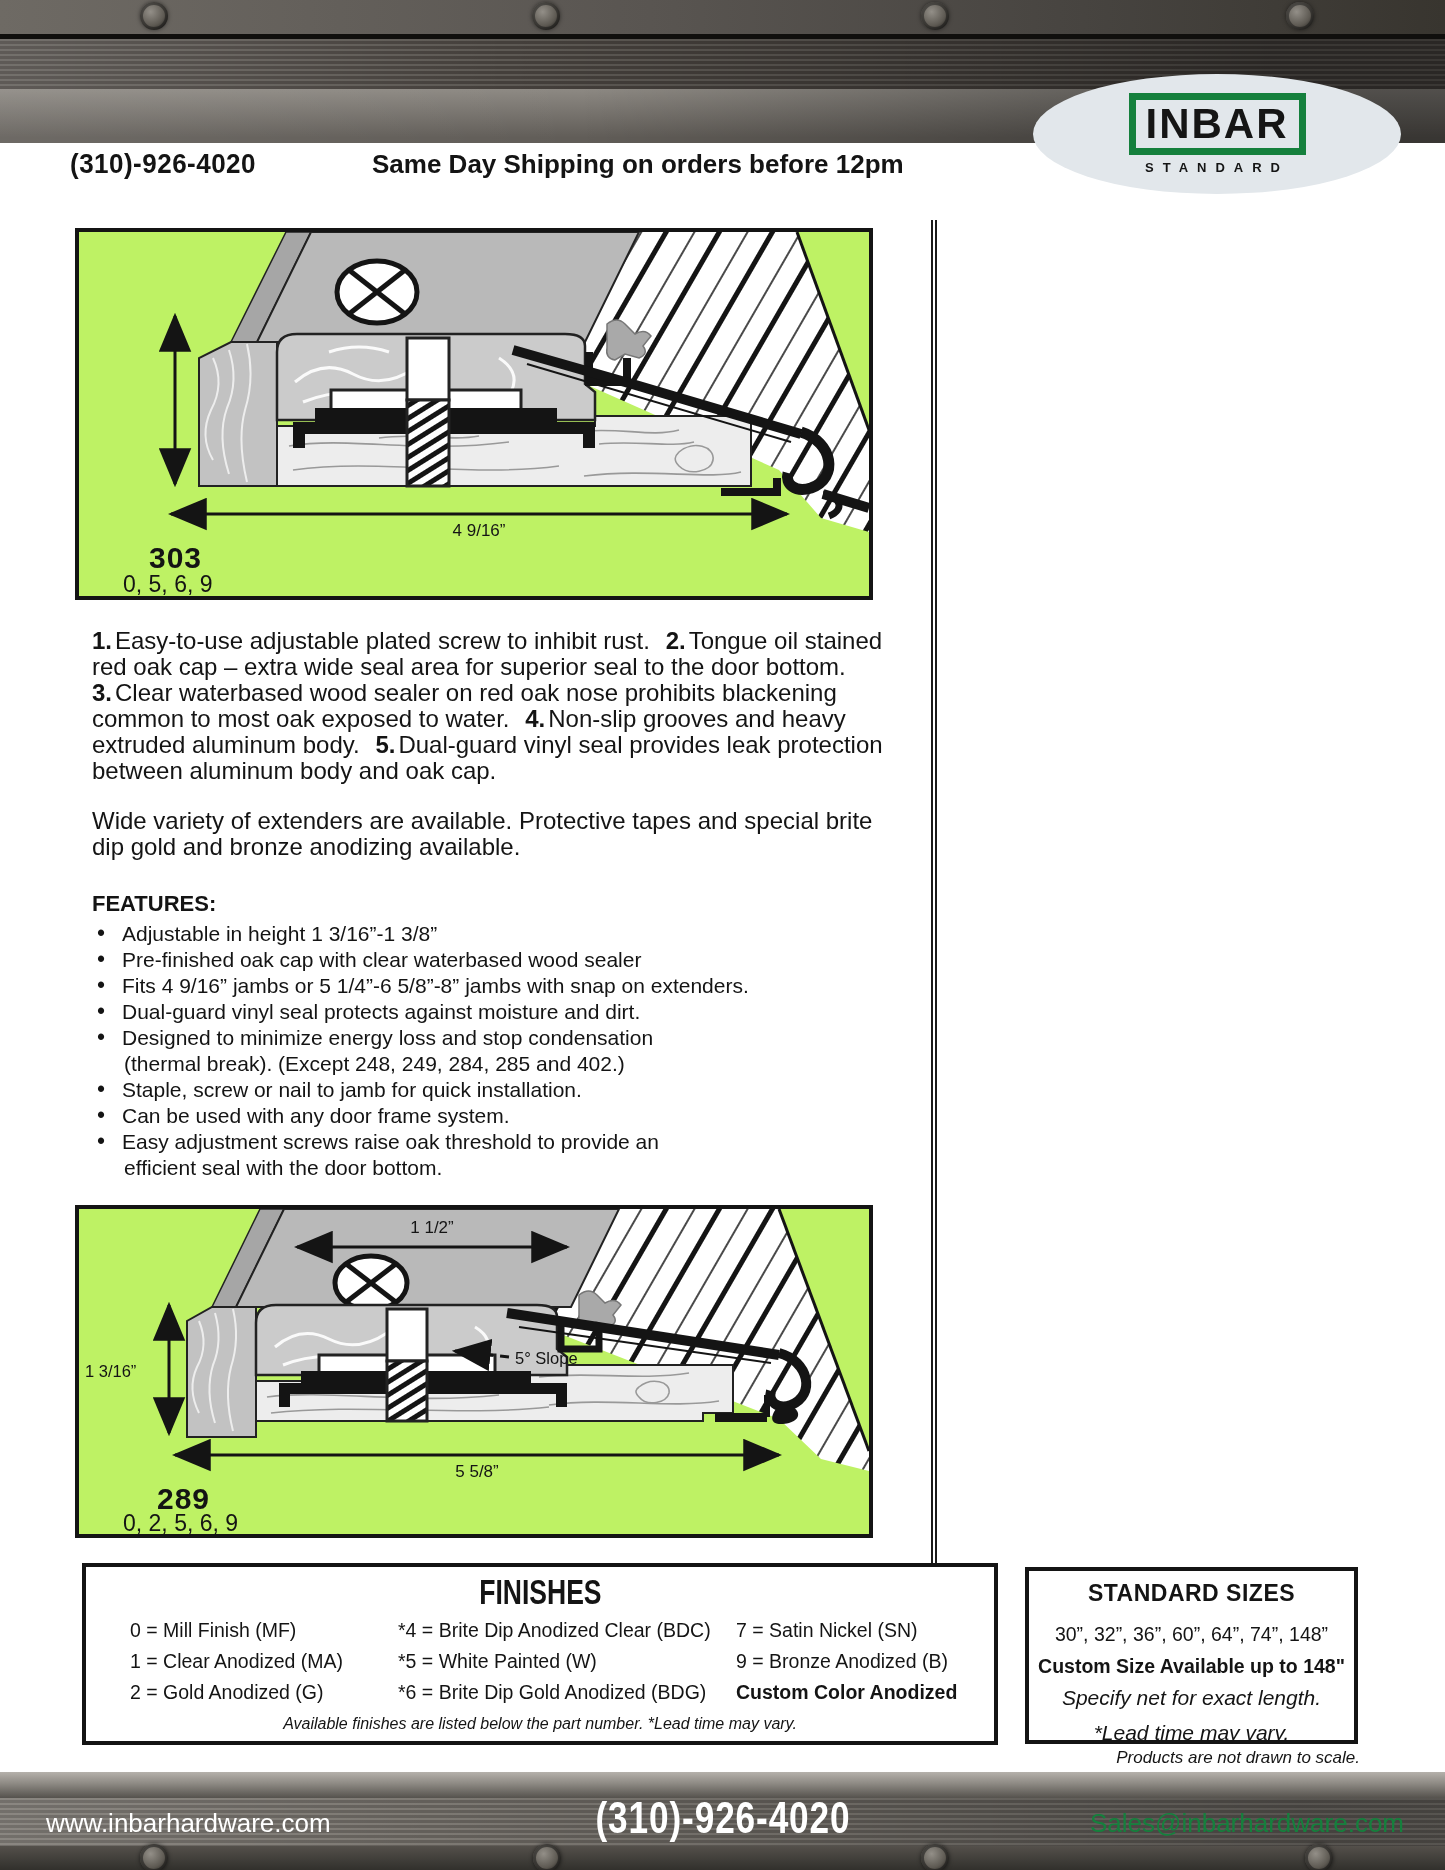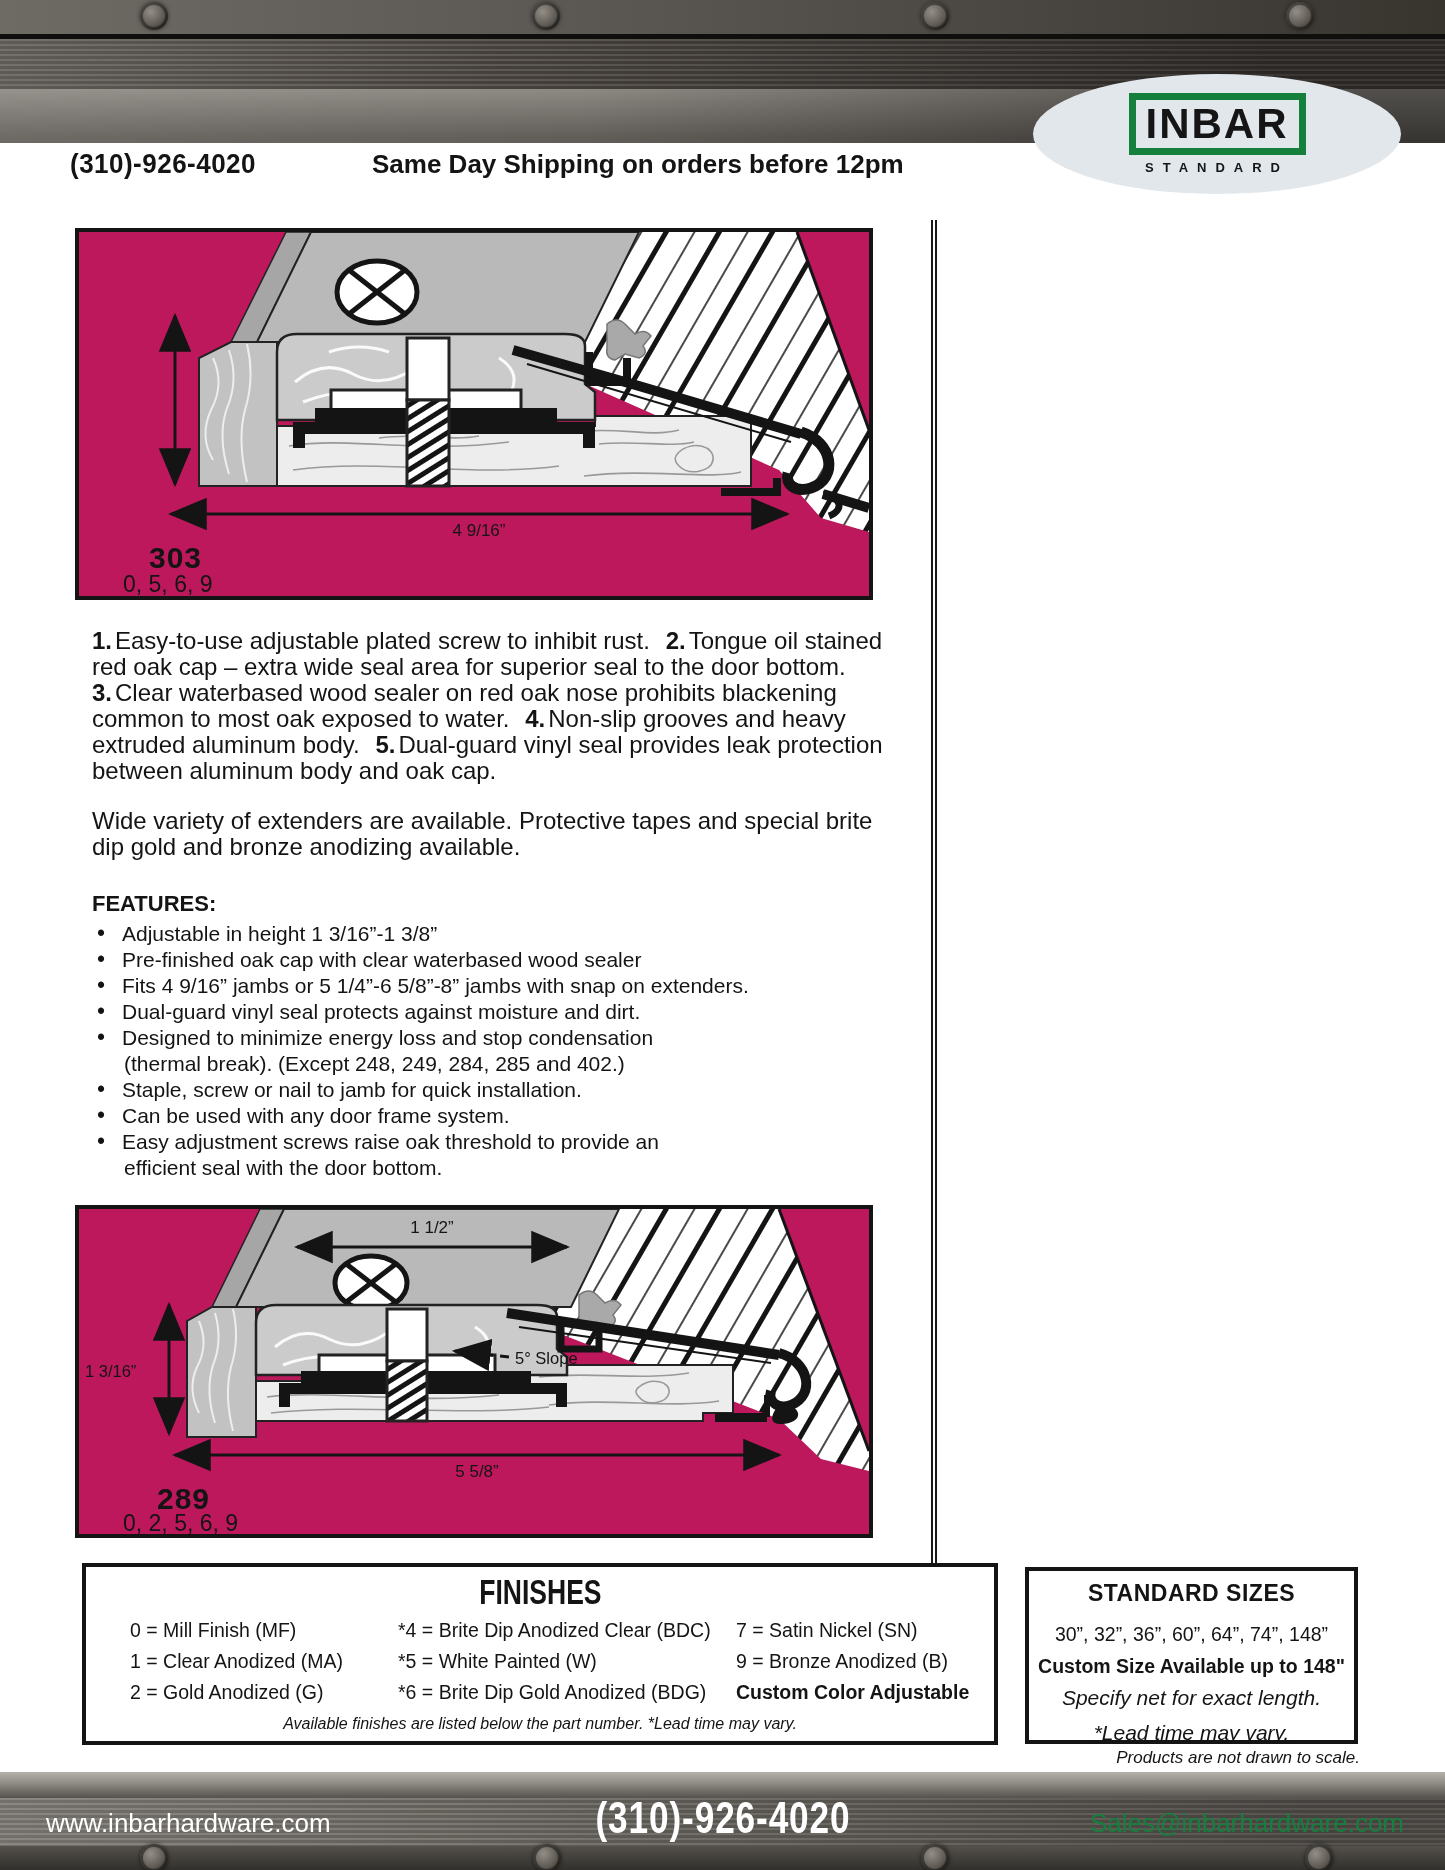--- a/index.html
+++ b/index.html
@@ -27,21 +27,21 @@
   .hdr-phone{position:absolute;left:70px;top:148px;font-size:28px;font-weight:bold;
        letter-spacing:.5px;transform:scaleX(.93);transform-origin:left;}
   .hdr-tagline{position:absolute;left:372px;top:149px;font-size:26px;font-weight:bold;}
   .logo-ellipse{position:absolute;left:1033px;top:74px;width:368px;height:120px;border-radius:50%;
        background:#e2e7eb;z-index:12;display:flex;flex-direction:column;align-items:center;justify-content:center;}
   .logo-box{border:7px solid #15803d;padding:0 10px;font-size:42px;font-weight:bold;
        letter-spacing:2px;line-height:1.12;color:#151515;}
   .logo-sub{margin-top:5px;font-size:13px;font-weight:bold;letter-spacing:9px;color:#151515;}
 
   
-  .diag{position:absolute;border:4px solid #141414;background:#be185d;box-sizing:border-box;}
+  .diag{position:absolute;border:4px solid #141414;background:#bef264;box-sizing:border-box;}
   #diag303{left:75px;top:228px;width:798px;height:372px;}
   #diag289{left:75px;top:1205px;width:798px;height:333px;}
   .diag svg{display:block;}
 
   .vrule{position:absolute;left:931px;top:220px;height:1345px;width:6px;
        border-left:2px solid #1a1a1a;border-right:2px solid #1a1a1a;box-sizing:border-box;}
 
   
   .desc{position:absolute;left:92px;top:628px;width:802px;font-size:24px;line-height:26px;}
   .desc p{margin:0 0 24px 0;}
@@ -311,21 +311,21 @@
       <div>2 = Gold Anodized (G)</div>
     </div>
     <div class="fc2">
       <div>*4 = Brite Dip Anodized Clear (BDC)</div>
       <div>*5 = White Painted (W)</div>
       <div>*6 = Brite Dip Gold Anodized (BDG)</div>
     </div>
     <div class="fc3">
       <div>7 = Satin Nickel (SN)</div>
       <div>9 = Bronze Anodized (B)</div>
-      <div class="bold">Custom Color Adjustable</div>
+      <div class="bold">Custom Color Anodized</div>
     </div>
   </div>
   <div class="fin-note">Available finishes are listed below the part number. *Lead time may vary.</div>
 </div>
 
 <div class="sizes-box">
   <div class="sz-title">STANDARD SIZES</div>
   <div class="sz-line">30”, 32”, 36”, 60”, 64”, 74”, 148”</div>
   <div class="sz-custom">Custom Size Available up to 148"</div>
   <div class="sz-it">Specify net for exact length.</div>

